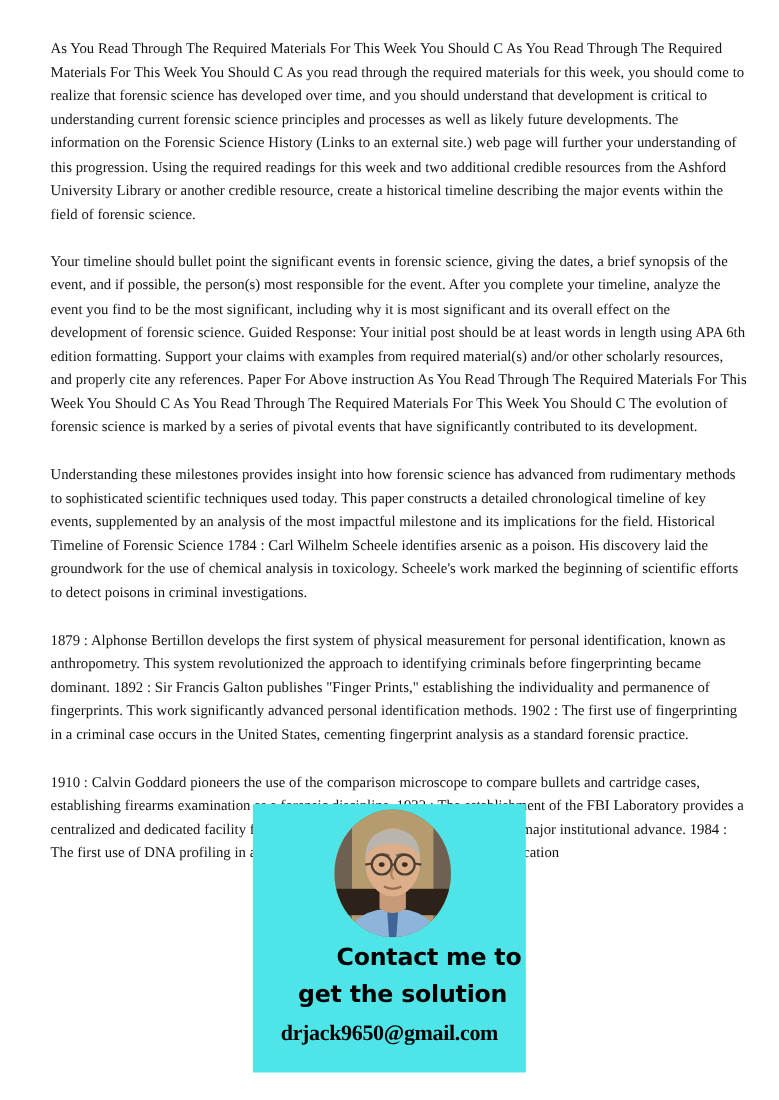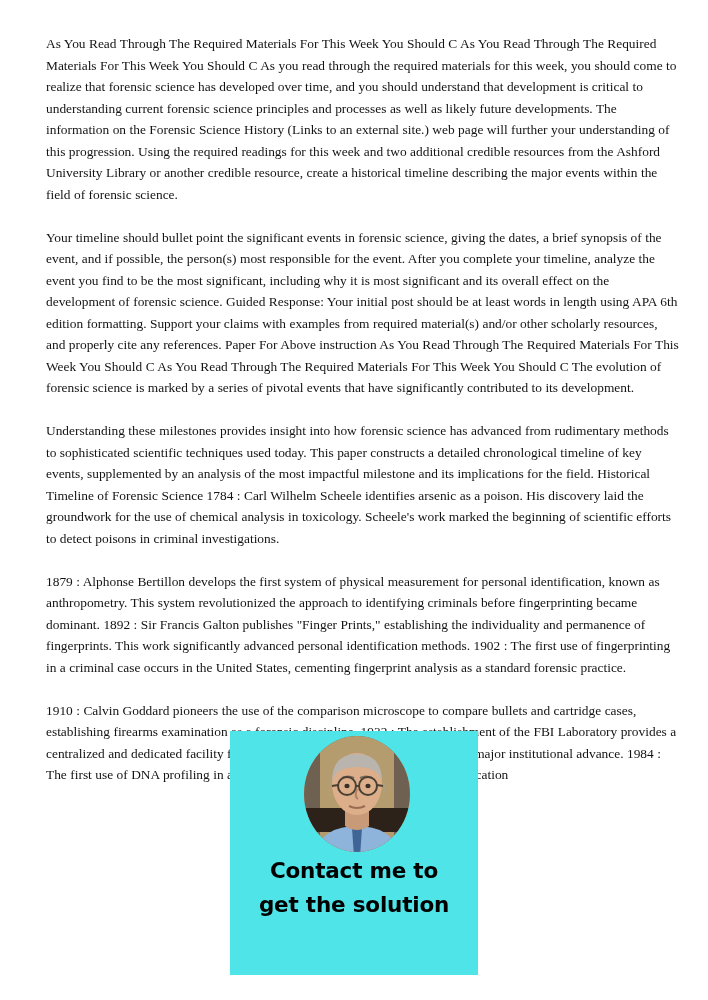--- a/index.html
+++ b/index.html
@@ -73,22 +73,22 @@
     position: absolute;
     left: 0;
     width: 248px;
     text-align: center;
     font-weight: 700;
     font-size: 21.5px;
     letter-spacing: -0.2px;
     color: #000000;
     line-height: 1;
   }
-  #overlay-line-1 { top: 129px; }
-  #overlay-line-2 { top: 163px; }
+  #overlay-line-1 { top: 129px; padding-left: 36px; }
+  #overlay-line-2 { top: 163px; padding-left: 12px; }
 
   #overlay-email {
     position: absolute;
     left: 0;
     top: 198px;
     width: 248px;
     text-align: center;
     font-family: "Liberation Serif", "DejaVu Serif", serif;
     font-weight: 700;
     font-size: 20px;
@@ -153,15 +153,16 @@
           <path d="M53 53 q-3 8 1 10" stroke="#b1825f" stroke-width="2" fill="none"></path>
           <path d="M45 70 q8 4 16 0" stroke="#9c6a50" stroke-width="2" fill="none"></path>
         </g>
       </svg>
     </div>
 
     <div class="overlay-headline" id="overlay-line-1">Contact me to</div>
 
     <div class="overlay-headline" id="overlay-line-2">get the solution</div>
 
+    <div id="overlay-email">drjack9650@gmail.com</div>
 
   </div>
 </div>
 
 </body></html>

